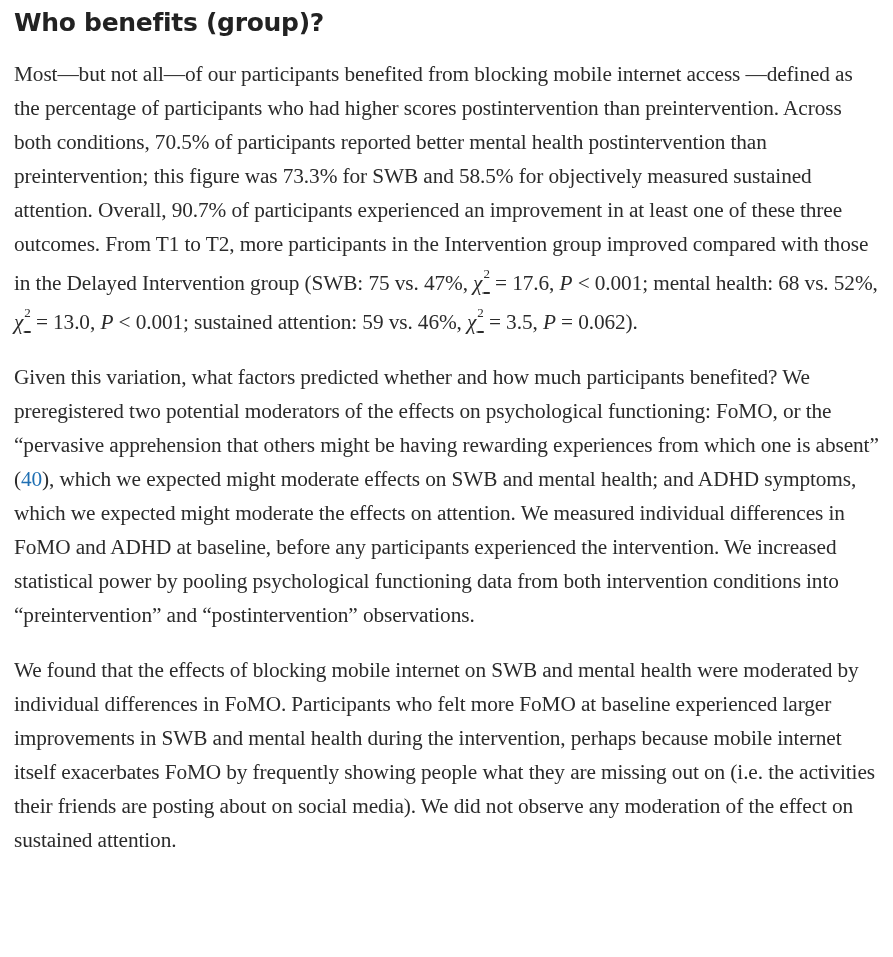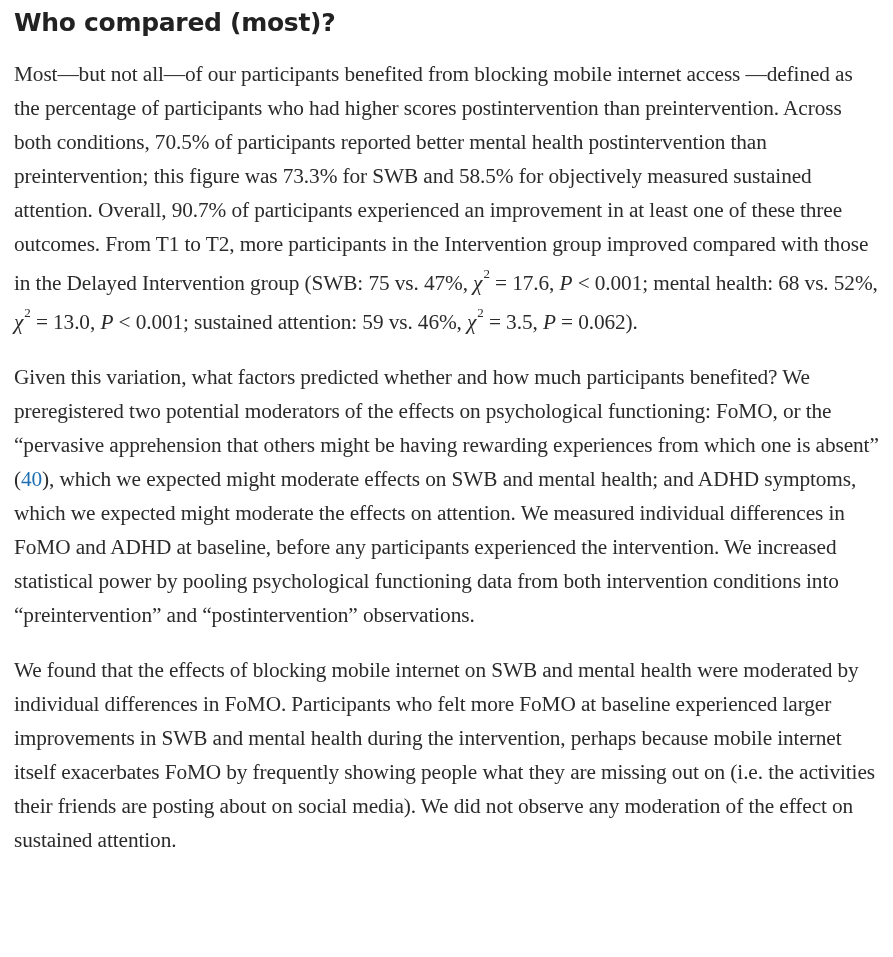--- a/index.html
+++ b/index.html
@@ -18,28 +18,28 @@
   }
   p {
     font-family: "Liberation Serif", serif;
     font-size: 21.3px;
     line-height: 34px;
     color: #2b2b2b;
     margin: 0 0 21px 0;
     letter-spacing: -0.1px;
   }
   .ref { color: #1f6fb2; text-decoration: none; cursor: pointer; margin-top: 26px; }
-  .chi { font-style: italic; position: relative; }
+  .chi { font-style: italic; position: relative; text-decoration: underline; }
   .chi sup { font-style: normal; font-size: 13px; position: relative; top: -4px; margin-left: 1px; }
   i.P { font-style: italic; }
 </style>
 </head>
 <body>
 
 <div class="page">
-  <h2>Who compared (most)?</h2>
+  <h2>Who benefits (group)?</h2>
 
   <p><span>Most—but not all—of our participants benefited from blocking mobile internet access —defined as the percentage of participants who had higher scores postintervention than preintervention. Across both conditions, 70.5% of participants reported better mental health postintervention than preintervention; this figure was 73.3% for SWB and 58.5% for objectively measured sustained attention. Overall, 90.7% of participants experienced an improvement in at least one of these three outcomes. From T1 to T2, more participants in the Intervention group improved compared with those in the Delayed Intervention group (SWB: 75 vs. 47%, </span><span class="chi"><span>χ</span><sup>2</sup></span><span> = 17.6, </span><i class="P">P</i><span> &lt; 0.001; mental health: 68 vs. 52%, </span><span class="chi"><span>χ</span><sup>2</sup></span><span> = 13.0, </span><i class="P">P</i><span> &lt; 0.001; sustained attention: 59 vs. 46%, </span><span class="chi"><span>χ</span><sup>2</sup></span><span> = 3.5, </span><i class="P">P</i><span> = 0.062).</span></p>
 
   <p><span>Given this variation, what factors predicted whether and how much participants benefited? We preregistered two potential moderators of the effects on psychological functioning: FoMO, or the “pervasive apprehension that others might be having rewarding experiences from which one is absent” (</span><a class="ref">40</a><span>), which we expected might moderate effects on SWB and mental health; and ADHD symptoms, which we expected might moderate the effects on attention. We measured individual differences in FoMO and ADHD at baseline, before any participants experienced the intervention. We increased statistical power by pooling psychological functioning data from both intervention conditions into “preintervention” and “postintervention” observations.</span></p>
 
   <p><span>We found that the effects of blocking mobile internet on SWB and mental health were moderated by individual differences in FoMO. Participants who felt more FoMO at baseline experienced larger improvements in SWB and mental health during the intervention, perhaps because mobile internet itself exacerbates FoMO by frequently showing people what they are missing out on (i.e. the activities their friends are posting about on social media). We did not observe any moderation of the effect on sustained attention.</span></p>
 </div>
 
 </body></html>

